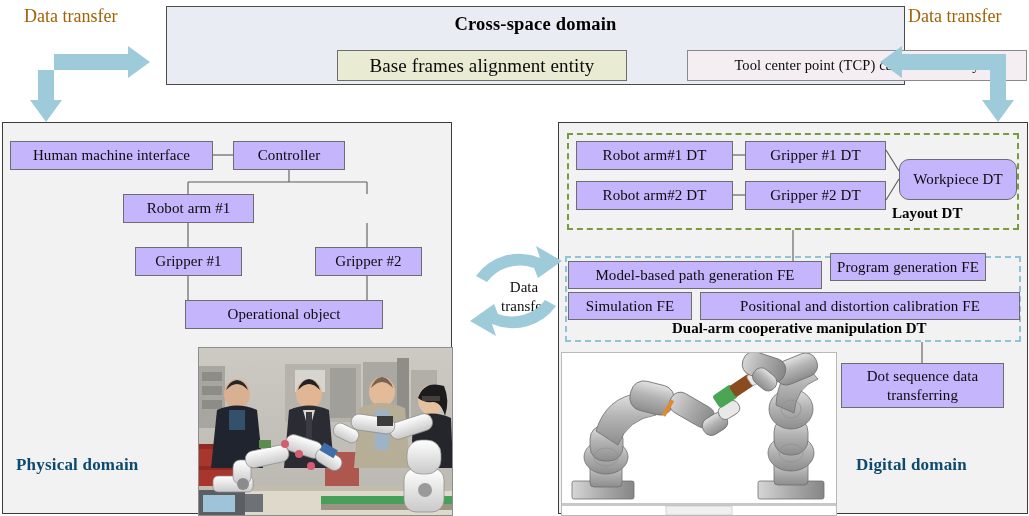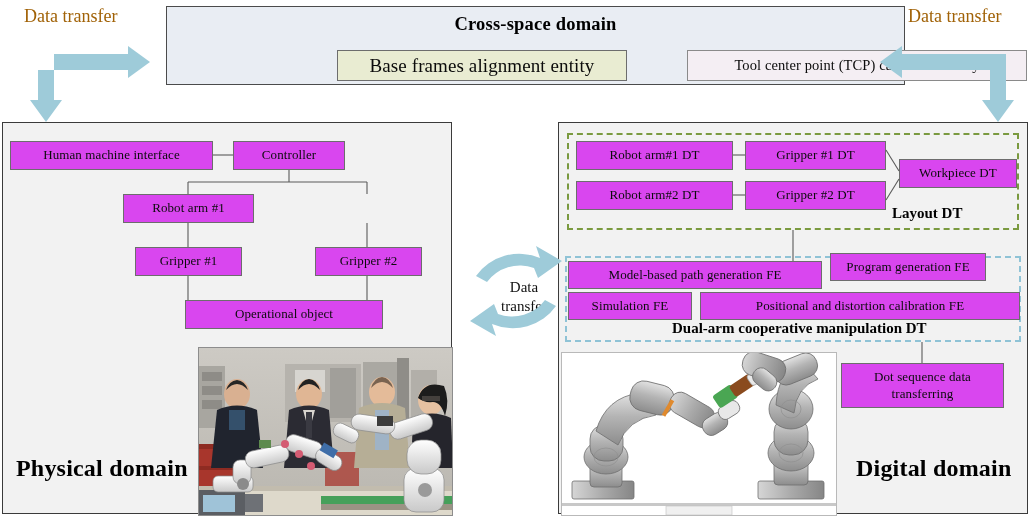--- a/index.html
+++ b/index.html
@@ -15,26 +15,26 @@
   }
   #root { position: absolute; inset: 0; }
 
   .abs { position: absolute; box-sizing: border-box; }
 
   
   .node {
     position: absolute;
     box-sizing: border-box;
     border: 1px solid #6d6d6d;
-    background: #d946ef;
+    background: #c4b5fd;
     display: flex;
     align-items: center;
     justify-content: center;
     text-align: center;
-    font-size: 13px;
+    font-size: 15px;
     line-height: 1.12;
     color: #0b0b0b;
     padding: 0 4px;
     letter-spacing: 0.1px;
   }
 
   
   #cross-panel {
     left: 146px; top: 6px; width: 739px; height: 79px;
     background: #e9edf3;
@@ -69,22 +69,22 @@
     border: 1px solid #3b3b3b;
   }
   #digital-panel {
     left: 558px; top: 122px; width: 470px; height: 392px;
     background: #f2f2f2;
     border: 1px solid #3b3b3b;
   }
   .domain-label {
     position: absolute;
     font-weight: bold;
-    font-size: 24px;
-    color: #000000;
+    font-size: 17px;
+    color: #0c4a6e;
     letter-spacing: 0.2px;
     text-align: right;
   }
   #physical-domain-label { left: 16px; top: 455px; }
   #digital-domain-label  { left: 856px; top: 455px; }
 
   
   .transfer-label {
     position: absolute;
     font-size: 18px;
@@ -169,21 +169,21 @@
 
   <div class="abs" id="digital-panel"></div>
 
   <div class="abs" id="layout-dt-frame"></div>
   <div class="abs" id="dualarm-dt-frame"></div>
 
   <div class="node" style="left:576px; top:141px; width:157px; height:29px;">Robot arm#1 DT</div>
   <div class="node" style="left:745px; top:141px; width:141px; height:29px;">Gripper #1 DT</div>
   <div class="node" style="left:576px; top:181px; width:157px; height:29px;">Robot arm#2 DT</div>
   <div class="node" style="left:745px; top:181px; width:141px; height:29px;">Gripper #2 DT</div>
-  <div class="node" style="left:899px; top:159px; width:118px; height:29px;">Workpiece DT</div>
+  <div class="node" style="left:899px; top:159px; width:118px; height:41px;border-radius:10px;">Workpiece DT</div>
 
   <div class="group-label" id="layout-dt-label">Layout DT</div>
 
   <div class="node" style="left:568px; top:261px; width:254px; height:28px;">Model-based path generation FE</div>
   <div class="node" style="left:830px; top:253px; width:156px; height:28px;">Program generation FE</div>
   <div class="node" style="left:568px; top:292px; width:124px; height:28px;">Simulation FE</div>
   <div class="node" style="left:700px; top:292px; width:320px; height:28px;">Positional and distortion calibration FE</div>
 
   <div class="group-label" id="dualarm-dt-label">Dual-arm cooperative manipulation DT</div>
 

